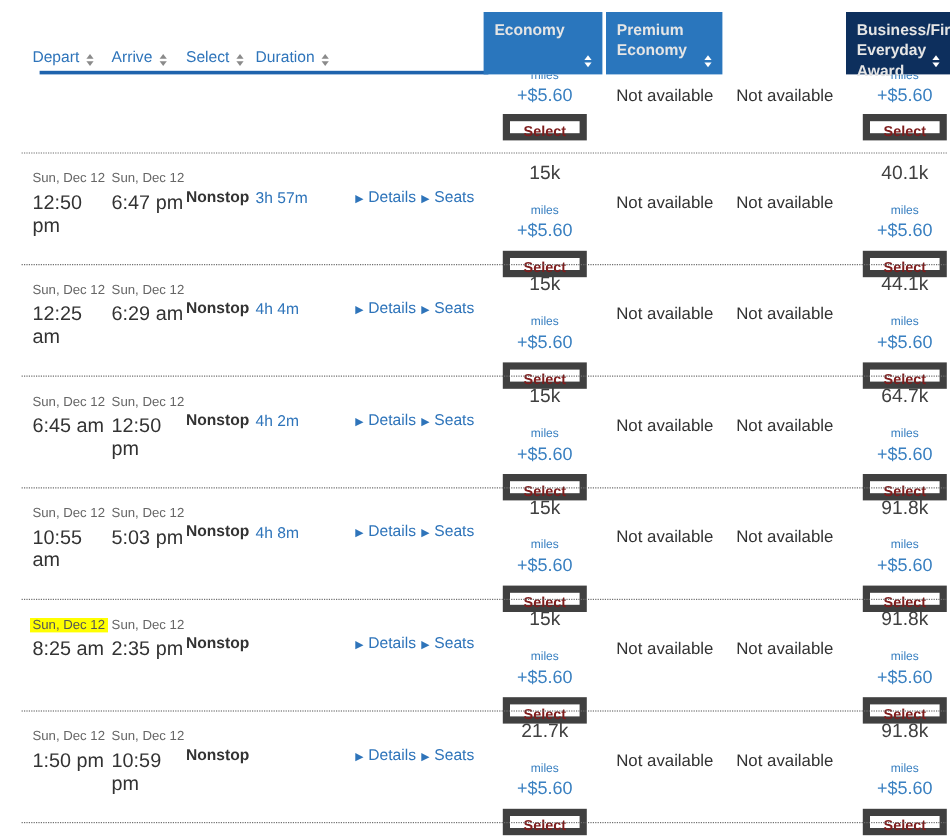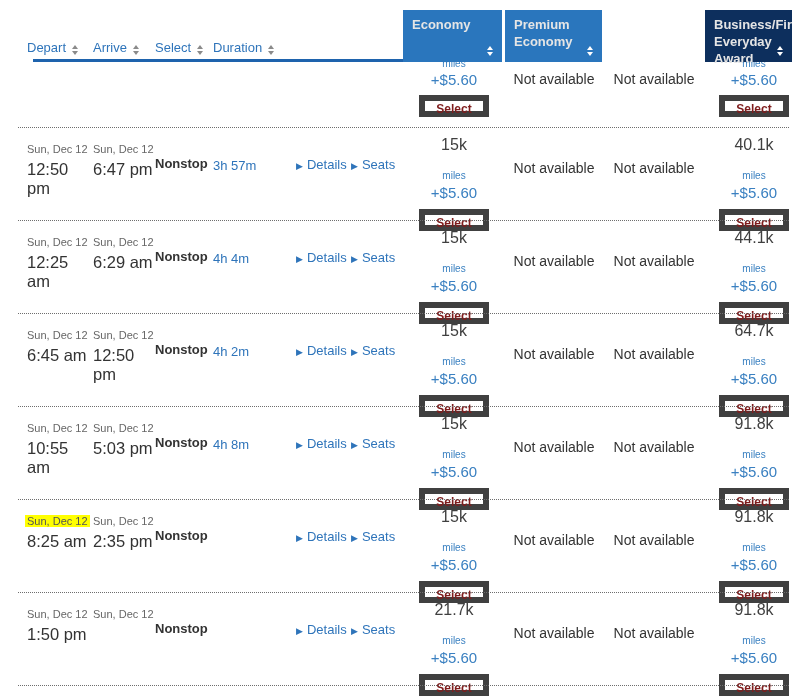--- a/index.html
+++ b/index.html
@@ -326,20 +326,21 @@
     <div class="sep"></div>
   </div>
 
   <div class="row flight-row">
     <div class="cell-depart">
       <span class="date">Sun, Dec 12</span>
       <div class="time">1:50 pm</div>
     </div>
     <div class="cell-arrive">
       <span class="date">Sun, Dec 12</span>
+      <div class="time">10:59 pm</div>
     </div>
     <div class="cell-stops">Nonstop</div>
     <div class="cell-details">
       <span class="arrow">▶</span><a class="link">Details</a>
     </div>
     <div class="cell-seats">
       <span class="arrow">▶</span><a class="link">Seats</a>
     </div>
     <div class="award c8">
       <span class="val">21.7k</span>

